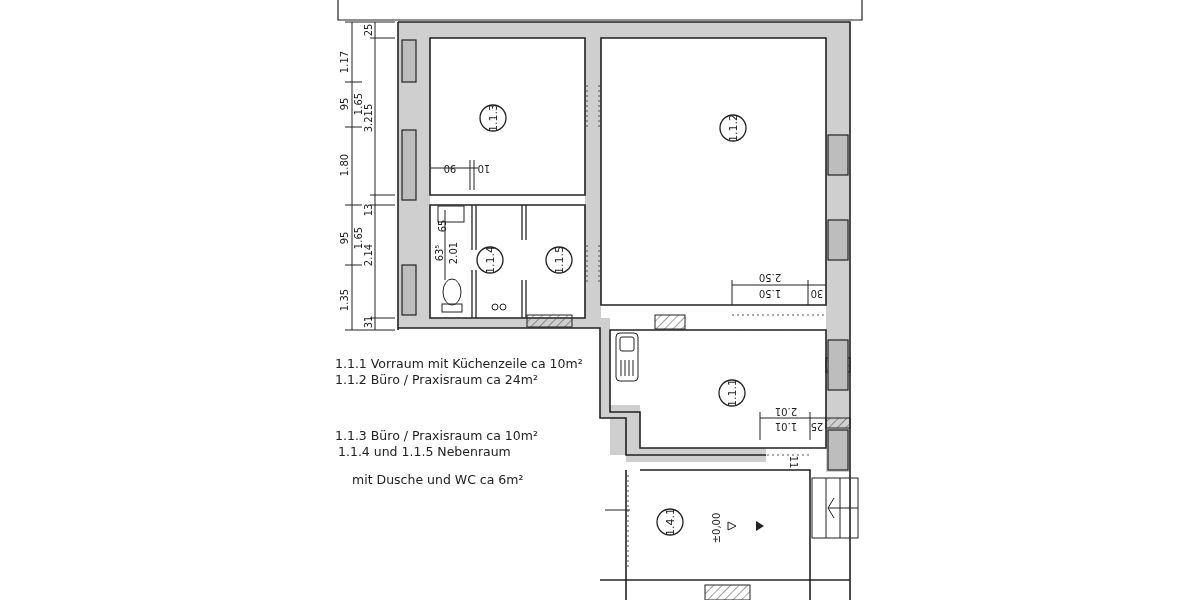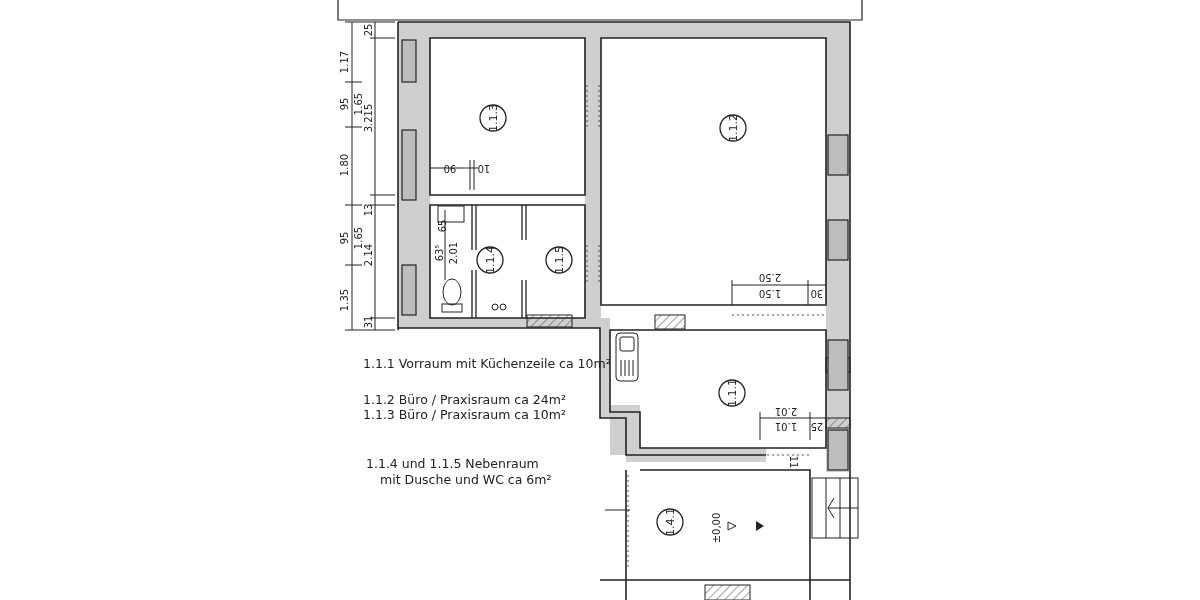--- a/index.html
+++ b/index.html
@@ -1,19 +1,19 @@
 <!DOCTYPE html>
 <html><head>
 <meta charset="utf-8">
 <style>
   html,body{margin:0;padding:0;background:#fff;}
   body{width:1200px;height:600px;position:relative;overflow:hidden;font-family:"DejaVu Sans",sans-serif;}
   #plan{position:absolute;left:0;top:0;width:1200px;height:600px;}
   .legend{position:absolute;left:335px;top:356px;color:#222;font-size:12.5px;font-family:"DejaVu Sans",sans-serif;}
-  .legend div{position:absolute;white-space:nowrap;margin-left:28px;}
+  .legend div{position:absolute;white-space:nowrap;}
   .lbl{font-family:"DejaVu Sans",sans-serif;font-size:10px;fill:#222;}
   .room{font-family:"DejaVu Sans",sans-serif;font-size:11px;fill:#222;}
 </style>
 </head>
 <body>
 
 <svg id="plan" viewBox="0 0 1200 600" xmlns="http://www.w3.org/2000/svg">
   <defs>
     <pattern id="hatch" width="6" height="6" patternUnits="userSpaceOnUse" patternTransform="rotate(45)">
       <line x1="0" y1="0" x2="0" y2="6" stroke="#444" stroke-width="1"></line>
@@ -181,17 +181,17 @@
     <text class="room" transform="translate(563,260) rotate(-90)" text-anchor="middle">1.1.5</text>
     <circle cx="732" cy="393" r="13" fill="none" stroke="#222" stroke-width="1.3"></circle>
     <text class="room" transform="translate(736,393) rotate(-90)" text-anchor="middle">1.1.1</text>
     <circle cx="670" cy="522" r="13" fill="none" stroke="#222" stroke-width="1.3"></circle>
     <text class="room" transform="translate(674,522) rotate(-90)" text-anchor="middle">1.4.1</text>
   </g>
 </svg>
 
 <div class="legend">
   <div style="left:0;top:0">1.1.1 Vorraum mit Küchenzeile ca 10m²</div>
-  <div style="left:0;top:36px">1.1.2 Büro / Praxisraum ca 24m²</div>
-  <div style="left:0;top:51px">1.1.3 Büro / Praxisraum ca 10m²</div>
-  <div style="left:3px;top:100px">1.1.4 und 1.1.5  Nebenraum</div>
+  <div style="left:0;top:16px">1.1.2 Büro / Praxisraum ca 24m²</div>
+  <div style="left:0;top:72px">1.1.3 Büro / Praxisraum ca 10m²</div>
+  <div style="left:3px;top:88px">1.1.4 und 1.1.5  Nebenraum</div>
   <div style="left:17px;top:116px">mit Dusche und WC ca 6m²</div>
 </div>
 
 </body></html>

